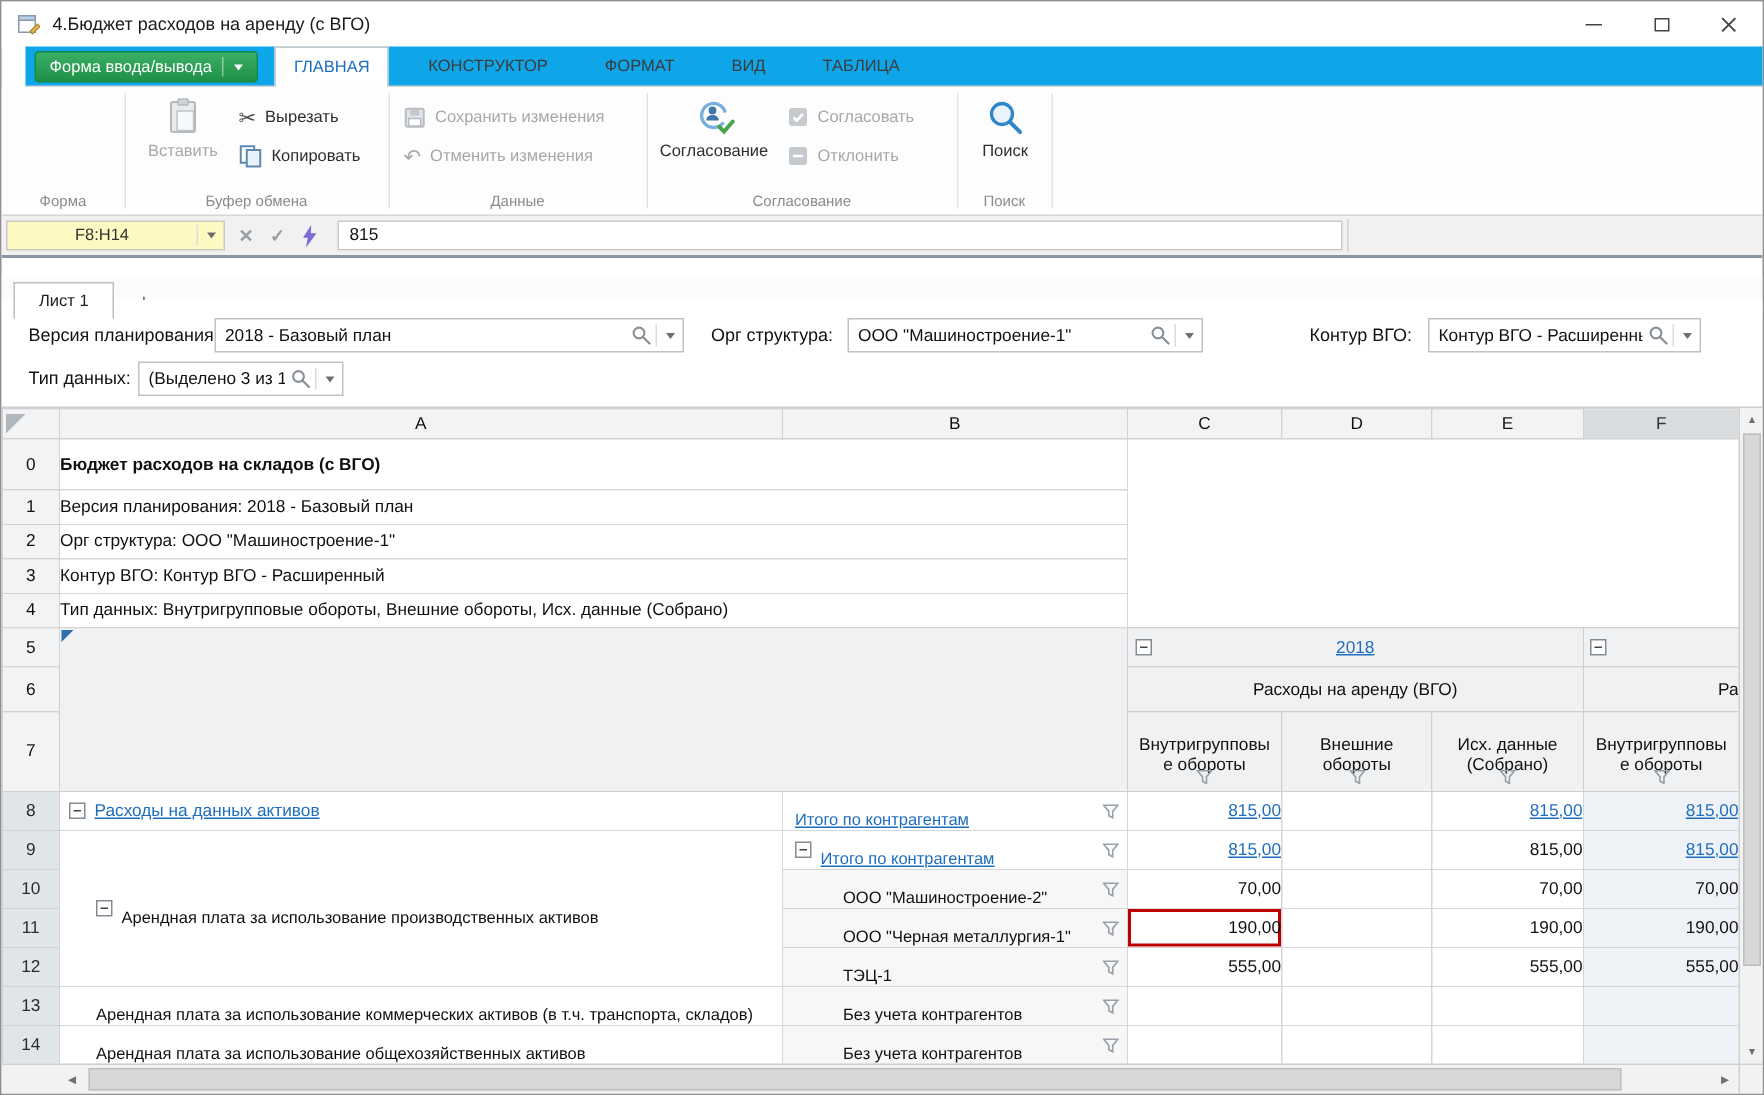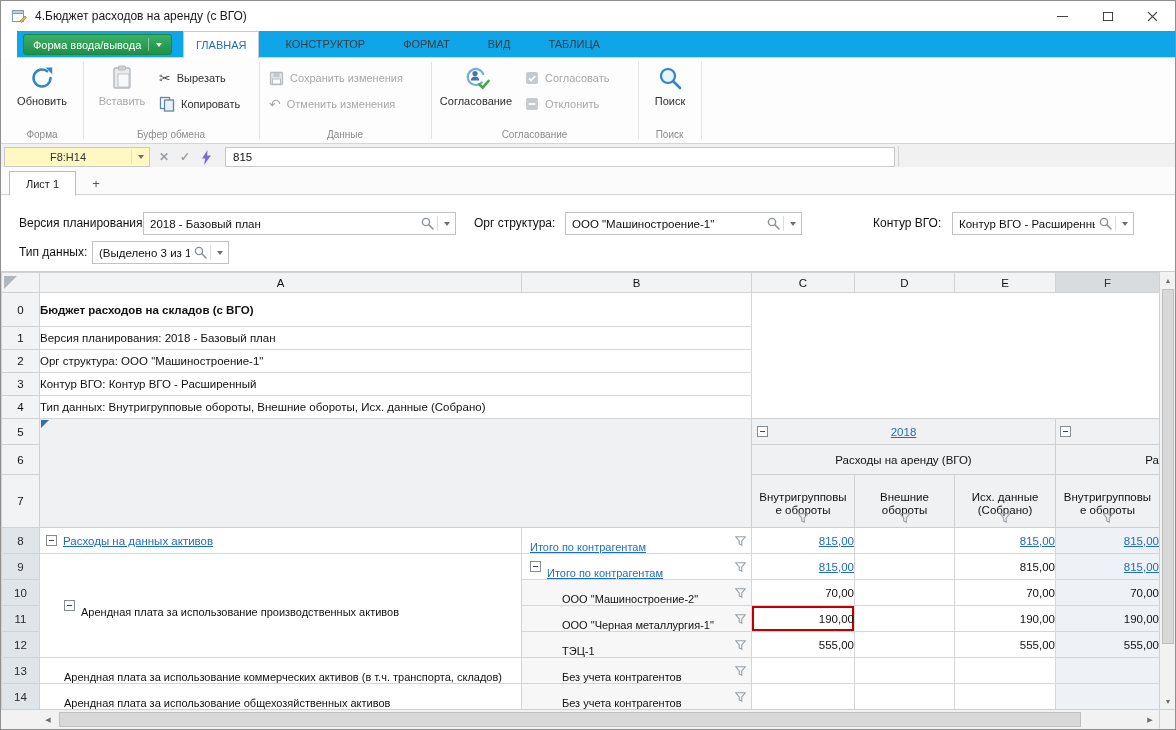--- a/index.html
+++ b/index.html
@@ -41,21 +41,21 @@
   .nb-sep { width:1px; height:14px; background:#ddd; }
   .chev-d { width:0; height:0; border-left:3.5px solid transparent; border-right:3.5px solid transparent; border-top:4px solid #6e6e6e; }
   .chev-wrap { width:17px; display:flex; justify-content:center; align-items:center; height:100%; }
   .fbtns { position:absolute; left:158px; top:0; height:26px; display:flex; align-items:center; gap:11px; }
   .fx { font-size:12px; color:#9aa0a5; font-weight:bold; }
   .fval { position:absolute; left:224px; top:3px; width:670px; height:20px; background:#fff; border:1px solid #c9c9c9; font-size:11.5px; color:#111; display:flex; align-items:center; padding-left:7px; }
   .fbar-sep { position:absolute; left:897px; top:2px; bottom:2px; width:1px; background:#d2d2d2; }
   .darkline { position:absolute; top:169px; left:0; width:100%; height:2px; background:#8b98a3; }
 
   
-  .sheettabs { position:absolute; top:166px; left:0; width:100%; height:28px; background:#fbfbfb; border-bottom:1px solid #d4d4d4;padding-left:34px; }
+  .sheettabs { position:absolute; top:183px; left:0; width:100%; height:28px; background:#fbfbfb; border-bottom:1px solid #d4d4d4;padding-left:34px; }
   .stab { position:absolute; left:8px; top:4px; height:25px; padding:0 16px; background:#fff; border:1px solid #bdbdbd; border-bottom:1px solid #fff; font-size:11px; color:#222; display:flex; align-items:center; z-index:2; }
   .stab-add { position:absolute; left:80px; top:4px; width:30px; height:24px; font-size:13px; color:#555; display:flex; align-items:center; justify-content:center; }
 
   
   .filters { position:absolute; top:199px; left:0; width:100%; height:72px; background:#fff; border-bottom:1px solid #cfcfcf; }
   .flabel { position:absolute; font-size:12px; color:#111; height:23px; line-height:23px; }
   .fselect { position:absolute; height:23px; border:1px solid #c2c2c2; background:#fff; display:flex; align-items:center; font-size:11.5px; color:#111; }
   .fselect .val { flex:1; padding-left:6px; overflow:hidden; white-space:nowrap; }
   .fselect .mag { width:20px; display:flex; justify-content:center; }
   .fs-sep { width:1px; height:15px; background:#dcdcdc; }
@@ -143,29 +143,20 @@
       <div class="rtab active">ГЛАВНАЯ</div>
       <div class="rtab">КОНСТРУКТОР</div>
       <div class="rtab">ФОРМАТ</div>
       <div class="rtab">ВИД</div>
       <div class="rtab">ТАБЛИЦА</div>
     </div>
   </div>
 
   <div class="ribbon">
 
-    <div class="bigbtn" style="left:2px;width:78px">
-      <span class="ic">
-        <svg width="26" height="26" viewBox="0 0 26 26">
-            <path d="M21.5 13a8.5 8.5 0 1 1-3.4-6.8" fill="none" stroke="#2f86c9" stroke-width="2.5" stroke-linecap="round"></path>
-            <path d="M16.6 2.6 h6.6 v6.6 z" fill="#2f86c9"></path>
-          </svg>
-      </span>
-      <span>Обновить</span>
-    </div>
     <div class="rgroup-label" style="left:0;width:82px">Форма</div>
     <div class="rdiv" style="left:82px"></div>
 
     <div class="bigbtn dis" style="left:90px;width:62px">
       <span class="ic">
         <svg width="24" height="26" viewBox="0 0 24 26">
             <rect x="4" y="3" width="16" height="20" rx="1.5" fill="#e8eaec" stroke="#b4b9bd" stroke-width="1.4"></rect>
             <rect x="8.5" y="1" width="7" height="4" rx="1" fill="#cdd1d5" stroke="#b4b9bd"></rect>
             <rect x="8" y="9" width="11" height="13" fill="#f7f8f9" stroke="#c0c4c8"></rect>
           </svg>

